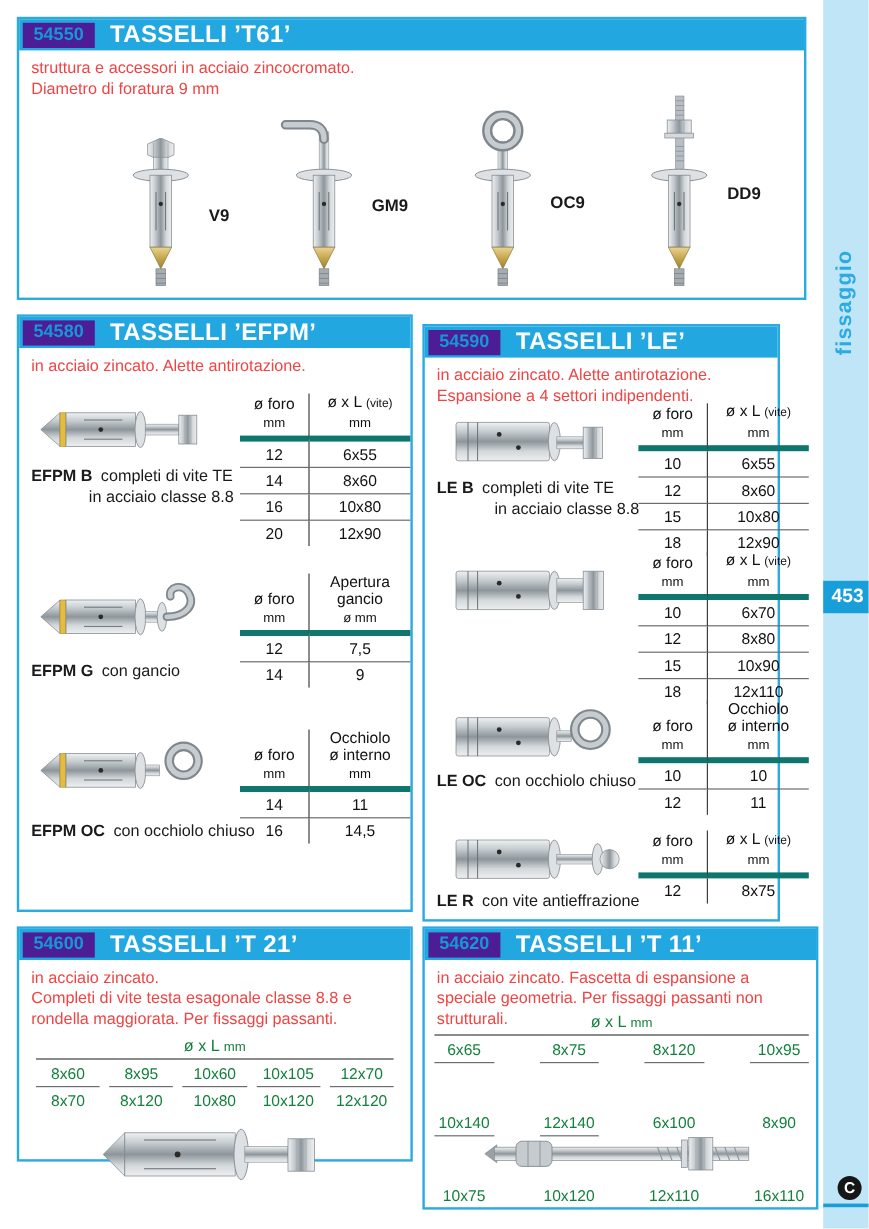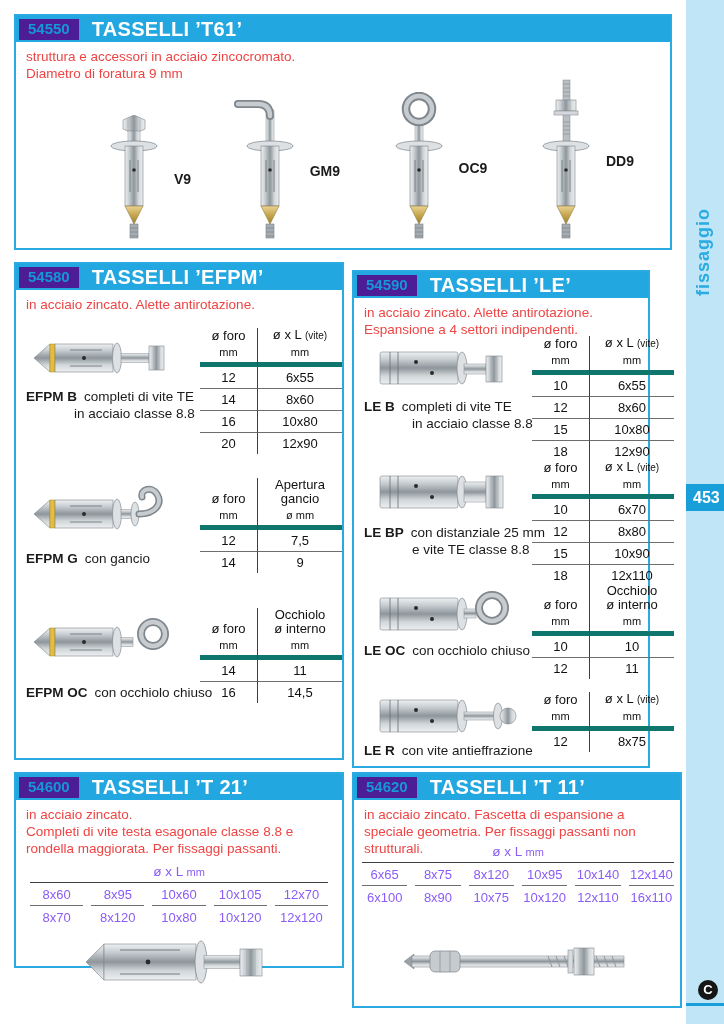--- a/index.html
+++ b/index.html
@@ -16,26 +16,26 @@
   .spec-table{position:absolute;display:grid;grid-template-columns:58px 84px;font-size:13px;text-align:center;color:#111;}
   .st-h{display:flex;flex-direction:column;justify-content:flex-end;padding:0 2px 3px;border-bottom:5px solid #0f766e;line-height:14px;}
   .st-h .u{font-size:11px;margin-top:2px;}
   .st-h small{font-size:10px;}
   .st-c1{border-right:1px solid #3f3f3f;}
   .st-cell{padding:4px 2px 3px;border-bottom:1px solid #6d6d6d;line-height:14px;}
   .st-cell.nb{border-bottom:none;}
   .cap{position:absolute;font-size:13.5px;line-height:17px;}
   .cap b{margin-right:7px;}
   .cap2{margin-left:48px;}
-  .xl-table{position:absolute;font-size:13px;color:#8b5cf6;}
+  .xl-table{position:absolute;font-size:13px;color:#15803d;}
   .xl-head{text-align:center;border-bottom:1px solid #3f3f3f;padding-bottom:3px;font-size:13.5px;}
   .xl-head small{font-size:11px;}
   .xl-grid{display:grid;column-gap:8px;}
   .cols5{grid-template-columns:repeat(5,1fr);}
-  .cols6{grid-template-columns:repeat(6,1fr);}
+  .cols6{grid-template-columns:repeat(4,1fr);gap:38px;}
   .xl-cell{text-align:center;padding:5px 0 3px;line-height:14px;}
   .xl-cell.ub{border-bottom:1px solid #6d6d6d;}
   .prod-img{position:absolute;}
   #sidebar{position:absolute;left:686px;top:0;width:38px;height:1024px;background:#bfe5f6;}
   .side-tab{position:absolute;left:7px;top:208px;color:#2aabe2;font-weight:700;font-size:18px;
             writing-mode:vertical-rl;transform:rotate(180deg);letter-spacing:1px;}
   .page-badge{position:absolute;left:0;top:484px;width:38px;height:27px;background:#189fda;color:#fff;
               font-weight:700;font-size:16px;line-height:27px;padding-left:7px;box-sizing:border-box;}
   .sidebar-rule{position:absolute;left:0;top:1003px;width:38px;height:3px;background:#189fda;}
   .corner-logo{position:absolute;left:12px;top:980px;width:20px;height:20px;background:#161616;border-radius:50%;
@@ -291,24 +291,20 @@
         </div>
     <div class="st-cell st-c1">10</div>
     <div class="st-cell">6x70</div>
     <div class="st-cell st-c1">12</div>
     <div class="st-cell">8x80</div>
     <div class="st-cell st-c1">15</div>
     <div class="st-cell">10x90</div>
     <div class="st-cell st-c1 nb">18</div>
     <div class="st-cell nb">12x110</div>
   </div>
-  <div class="cap" style="left:10px;top:252px">
-    <div><b>LE BP</b><span>con distanziale 25 mm</span></div>
-    <div class="cap2">e vite TE classe 8.8</div>
-  </div>
 
   <svg class="prod-img" style="left:6px;top:316px" width="166" height="52" viewBox="0 0 166 52">
     <use href="#lbase" y="-4"></use>
     <rect x="104" y="21" width="12" height="9" fill="url(#mv)" stroke="#858c91" stroke-width=".5"></rect>
     <circle cx="132" cy="20" r="13" fill="none" stroke="#7f868c" stroke-width="8"></circle>
     <circle cx="132" cy="20" r="13" fill="none" stroke="#c7ccd0" stroke-width="4.5"></circle>
   </svg>
   <div class="spec-table" style="left:178px;top:312px">
     <div class="st-h st-c1">
           <span>ø foro</span>

